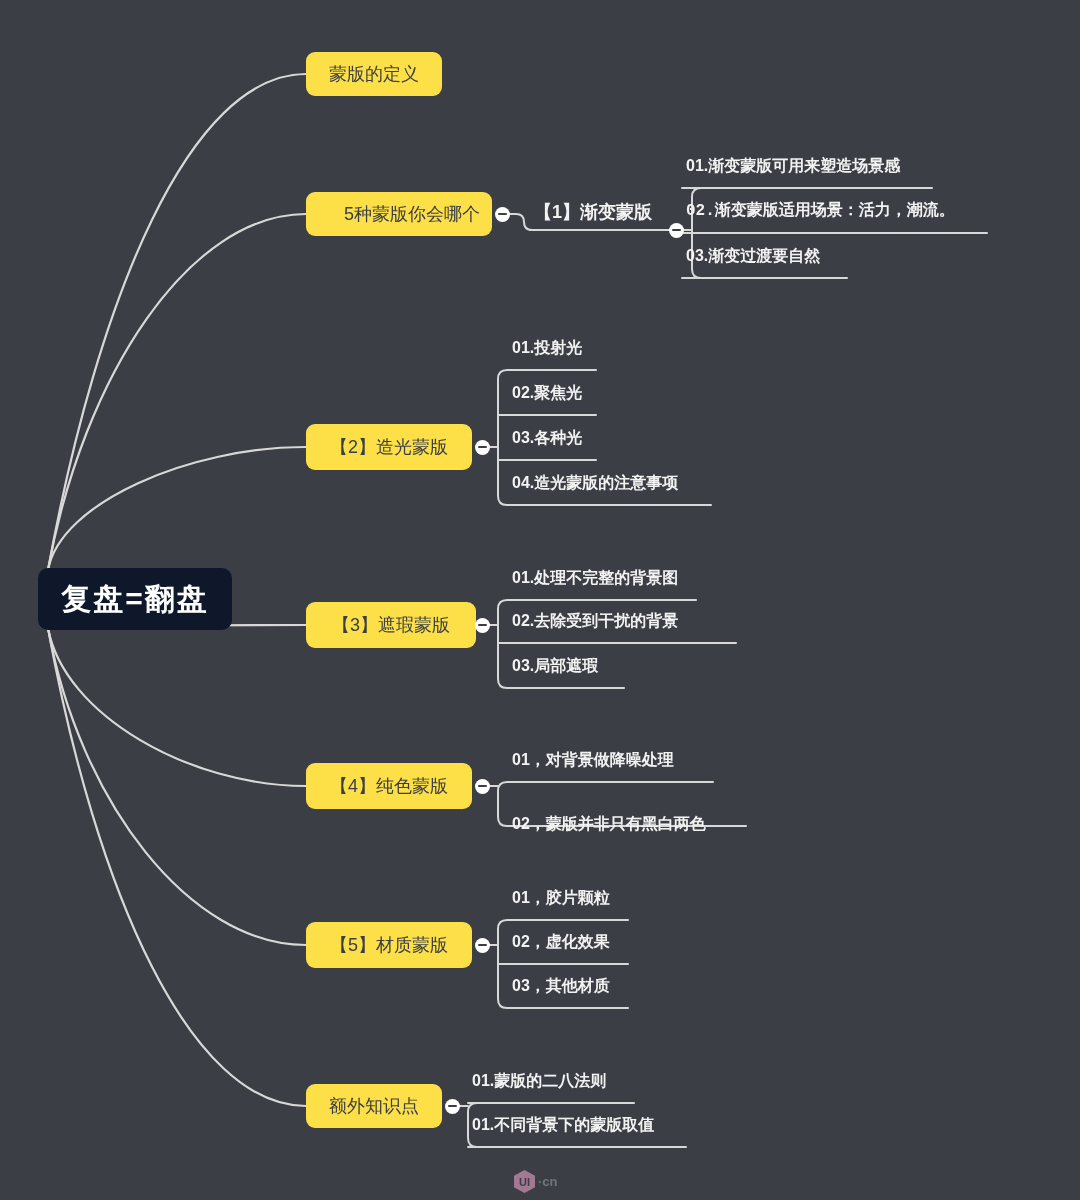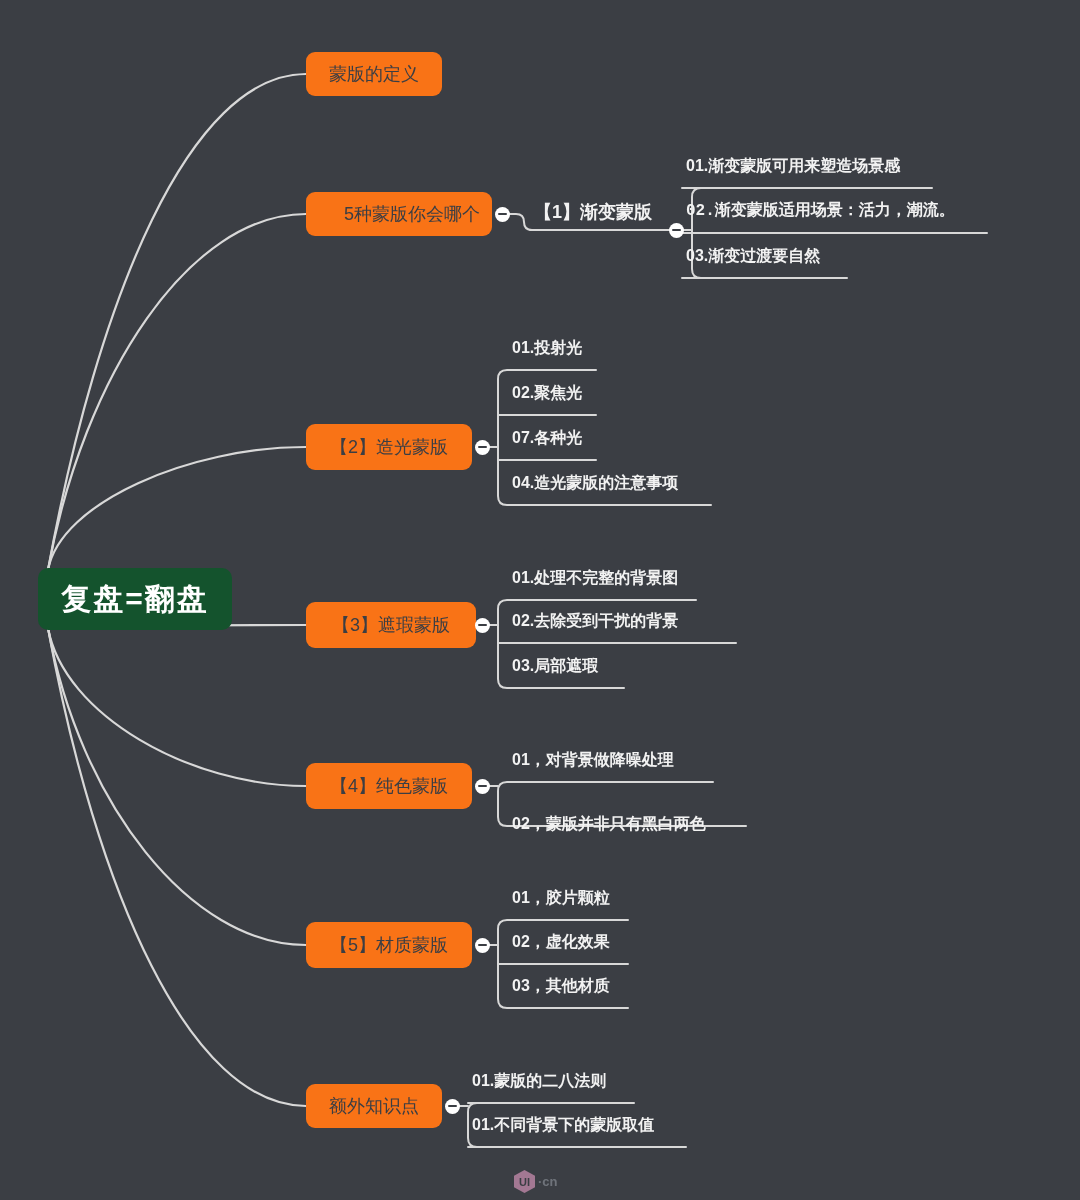--- a/index.html
+++ b/index.html
@@ -23,36 +23,36 @@
     width: 1080px;
     height: 1200px;
     pointer-events: none;
   }
   
   .root-node {
     position: absolute;
     display: flex;
     align-items: center;
     justify-content: center;
-    background: #14532d;
+    background: #0f172a;
     color: #ffffff;
     border-radius: 10px;
     font-size: 30px;
     font-weight: 700;
     letter-spacing: 2px;
     white-space: nowrap;
     box-sizing: border-box;
   }
   
   .box-node {
     position: absolute;
     display: flex;
     align-items: center;
     justify-content: center;
-    background: #f97316;
+    background: #fde047;
     color: #3b3e44;
     border-radius: 9px;
     font-size: 18px;
     font-weight: 400;
     white-space: nowrap;
     box-sizing: border-box;
     padding: 0 18px;
   }
   
   .u-node {
@@ -180,21 +180,21 @@
       <div class="toggle" style="left: 494.5px; top: 206.5px;"></div>
       <div class="u-node lvl2" style="left: 530px; top: 198px; height: 28px; line-height: 28px;">【1】渐变蒙版</div>
       <div class="toggle" style="left: 668.5px; top: 222.5px;"></div>
       <div class="u-node lvl3" style="left: 682px; top: 158px;">01.渐变蒙版可用来塑造场景感</div>
       <div class="u-node lvl3" style="left: 682px; top: 203px; font-family: Liberation Mono, monospace;">02.渐变蒙版适用场景：活力，潮流。</div>
       <div class="u-node lvl3" style="left: 682px; top: 248px;">03.渐变过渡要自然</div>
       <div class="box-node" style="left: 306px; top: 424px; width: 166px; height: 46px;">【2】造光蒙版</div>
       <div class="toggle" style="left: 474.5px; top: 439.5px;"></div>
       <div class="u-node lvl3" style="left: 508px; top: 340px;">01.投射光</div>
       <div class="u-node lvl3" style="left: 508px; top: 385px;">02.聚焦光</div>
-      <div class="u-node lvl3" style="left: 508px; top: 430px;">07.各种光</div>
+      <div class="u-node lvl3" style="left: 508px; top: 430px;">03.各种光</div>
       <div class="u-node lvl3" style="left: 508px; top: 475px;">04.造光蒙版的注意事项</div>
       <div class="box-node" style="left: 306px; top: 602px; width: 170px; height: 46px;">【3】遮瑕蒙版</div>
       <div class="toggle" style="left: 474.5px; top: 617.5px;"></div>
       <div class="u-node lvl3" style="left: 508px; top: 570px;">01.处理不完整的背景图</div>
       <div class="u-node lvl3" style="left: 508px; top: 613px;">02.去除受到干扰的背景</div>
       <div class="u-node lvl3" style="left: 508px; top: 658px;">03.局部遮瑕</div>
       <div class="box-node" style="left: 306px; top: 763px; width: 166px; height: 46px;">【4】纯色蒙版</div>
       <div class="toggle" style="left: 474.5px; top: 778.5px;"></div>
       <div class="u-node lvl3" style="left: 508px; top: 752px;">01，对背景做降噪处理</div>
       <div class="u-node lvl3" style="left: 508px; top: 816px;">02，蒙版并非只有黑白两色</div>

